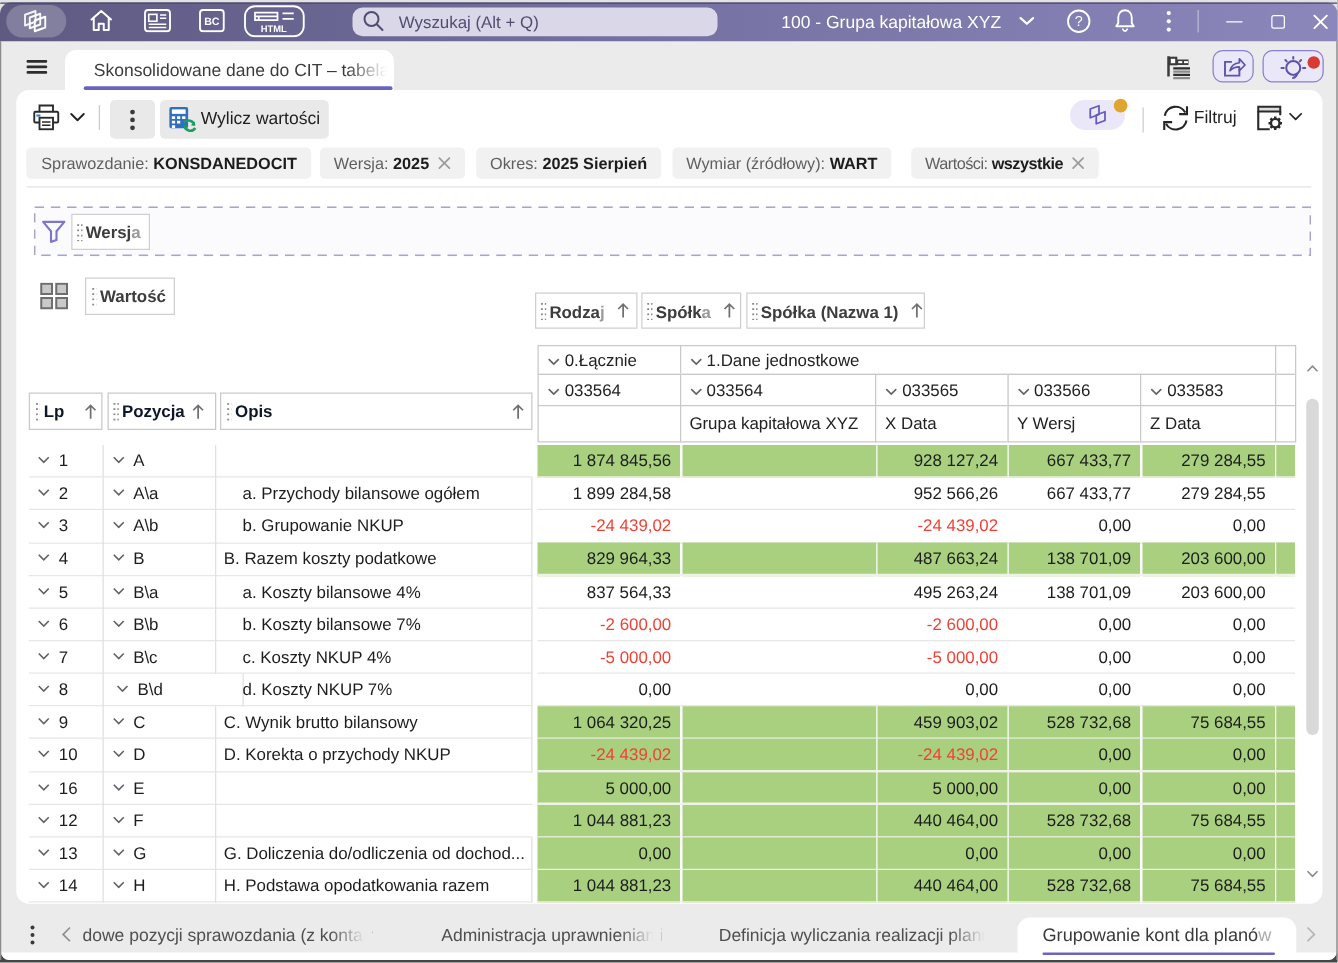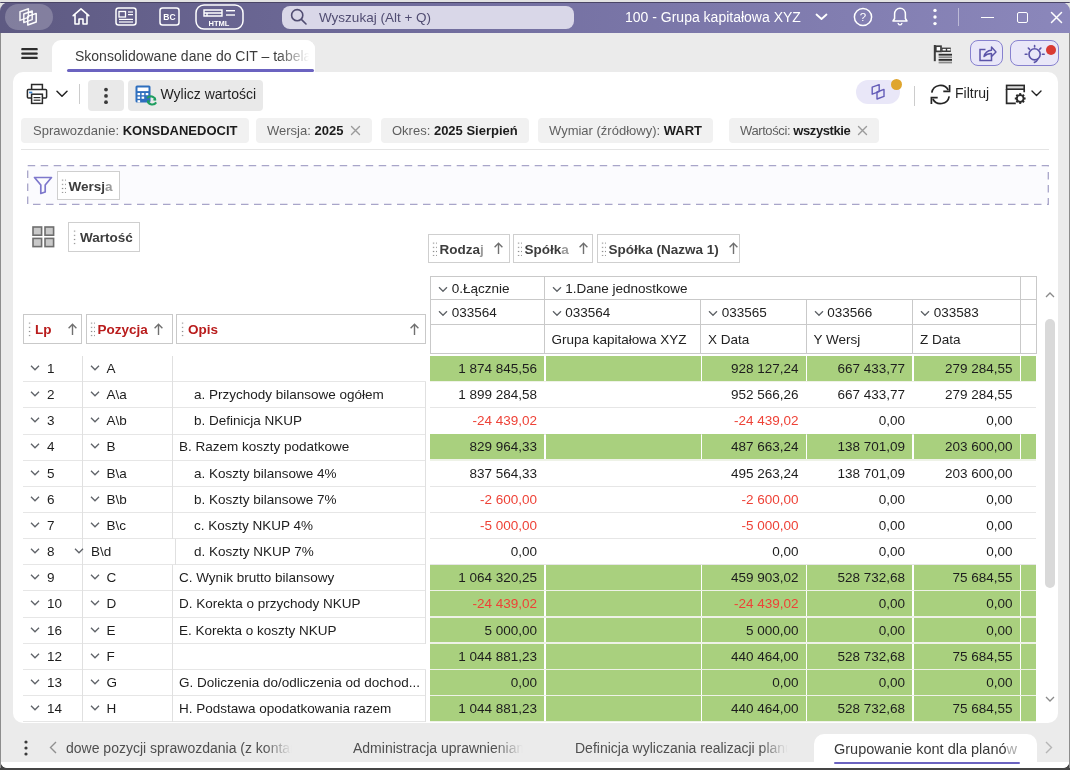--- a/index.html
+++ b/index.html
@@ -54,21 +54,21 @@
 .hcell { position:absolute; background:#fff; border:1px solid #c9c9c9; font-size:13.5px; color:#222; }
 .hcell .in { position:absolute; left:7px; top:50%; transform:translateY(-50%); white-space:nowrap; }
 
 
 .row { position:absolute; left:23px; width:1013px; height:26.25px; }
 .rcell { position:absolute; top:0; height:100%; font-size:13.5px; color:#1d1d1d; white-space:nowrap; overflow:hidden; }
 .num { text-align:right; }
 .red { color:#ee4237; }
 
 
-.lchip { background:#fff; border:1px solid #c9c9c9; font-size:13.5px; font-weight:bold; color:#b91c1c; }
+.lchip { background:#fff; border:1px solid #c9c9c9; font-size:13.5px; font-weight:bold; color:#0f172a; }
 .lchip .dots { position:absolute; left:3.5px; top:6px; width:4.5px; bottom:6px;
   background-image:radial-gradient(circle, #8a8a8a 0.7px, transparent 0.95px); background-size:3.1px 4.2px; }
 .lchip .lbl2 { position:absolute; left:11px; top:50%; transform:translateY(-50%); }
 .sarr { position:relative; top:1.5px; margin-left:2px; }
 .sarr2 { position:absolute; top:8px; }
 .cv { margin-right:0; }
 .row::before { content:""; position:absolute; left:0; width:403px; bottom:0; height:1px; background:#e6e6e6; }
 .row::after { content:""; position:absolute; left:407px; width:606px; bottom:0; height:1px; background:#e6e6e6; }
 .row.g::after { background:#eef2e7; height:1.4px; }
 .rcell { line-height:26.2px; }
@@ -455,21 +455,21 @@
 <div class="rcell num" style="left:890.5px;width:106.0px">279 284,55</div>
 <div class="rcell" style="left:998px;width:15px"></div>
 </div>
 <div class="row" style="top:408.3px">
 <div class="rcell lc" style="left:0;width:59.5px"><svg class="cv" width="10" height="6" viewBox="0 0 10 6">
           <path d="M1 0.8 L5 4.8 L9 0.8" fill="none" stroke="#5f6368" stroke-width="1.3"></path>
         </svg><span class="lpn">3</span></div>
 <div class="rcell lc" style="left:59.5px;width:90.5px"><svg class="cv" width="10" height="6" viewBox="0 0 10 6">
           <path d="M1 0.8 L5 4.8 L9 0.8" fill="none" stroke="#5f6368" stroke-width="1.3"></path>
         </svg><span class="lpn">A\b</span></div>
-<div class="rcell lc oc" style="left:150px;width:253px;padding-left:21px">b. Definicja NKUP</div>
+<div class="rcell lc oc" style="left:150px;width:253px;padding-left:21px">b. Grupowanie NKUP</div>
 <div class="rcell num red" style="left:407px;width:114px">-24 439,02</div>
 <div class="rcell" style="left:522.5px;width:155.0px"></div>
 <div class="rcell num red" style="left:679px;width:103.5px">-24 439,02</div>
 <div class="rcell num" style="left:784px;width:105px">0,00</div>
 <div class="rcell num" style="left:890.5px;width:106.0px">0,00</div>
 <div class="rcell" style="left:998px;width:15px"></div>
 </div>
 <div class="row g" style="top:434.45px">
 <div class="rcell lc" style="left:0;width:59.5px"><svg class="cv" width="10" height="6" viewBox="0 0 10 6">
           <path d="M1 0.8 L5 4.8 L9 0.8" fill="none" stroke="#5f6368" stroke-width="1.3"></path>
@@ -527,21 +527,21 @@
 <div class="rcell" style="left:522.5px;width:155.0px"></div>
 <div class="rcell num red" style="left:679px;width:103.5px">-5 000,00</div>
 <div class="rcell num" style="left:784px;width:105px">0,00</div>
 <div class="rcell num" style="left:890.5px;width:106.0px">0,00</div>
 <div class="rcell" style="left:998px;width:15px"></div>
 </div>
 <div class="row" style="top:539.05px">
 <div class="rcell lc" style="left:0;width:59.5px"><svg class="cv" width="10" height="6" viewBox="0 0 10 6">
           <path d="M1 0.8 L5 4.8 L9 0.8" fill="none" stroke="#5f6368" stroke-width="1.3"></path>
         </svg><span class="lpn">8</span></div>
-<div class="rcell lc" style="left:44px;width:109px"><svg class="cv" width="10" height="6" viewBox="0 0 10 6">
+<div class="rcell lc" style="left:63px;width:109px"><svg class="cv" width="10" height="6" viewBox="0 0 10 6">
           <path d="M1 0.8 L5 4.8 L9 0.8" fill="none" stroke="#5f6368" stroke-width="1.3"></path>
         </svg><span class="lpn">B\d</span></div>
 <div class="rcell lc oc" style="left:150px;width:253px;padding-left:21px">d. Koszty NKUP 7%</div>
 <div class="rcell num" style="left:407px;width:114px">0,00</div>
 <div class="rcell" style="left:522.5px;width:155.0px"></div>
 <div class="rcell num" style="left:679px;width:103.5px">0,00</div>
 <div class="rcell num" style="left:784px;width:105px">0,00</div>
 <div class="rcell num" style="left:890.5px;width:106.0px">0,00</div>
 <div class="rcell" style="left:998px;width:15px"></div>
 </div>
@@ -575,21 +575,20 @@
 <div class="rcell num gc" style="left:890.5px;width:106.0px">0,00</div>
 <div class="rcell gc" style="left:998px;width:15px"></div>
 </div>
 <div class="row g" style="top:617.5px">
 <div class="rcell lc" style="left:0;width:59.5px"><svg class="cv" width="10" height="6" viewBox="0 0 10 6">
           <path d="M1 0.8 L5 4.8 L9 0.8" fill="none" stroke="#5f6368" stroke-width="1.3"></path>
         </svg><span class="lpn">16</span></div>
 <div class="rcell lc" style="left:59.5px;width:90.5px"><svg class="cv" width="10" height="6" viewBox="0 0 10 6">
           <path d="M1 0.8 L5 4.8 L9 0.8" fill="none" stroke="#5f6368" stroke-width="1.3"></path>
         </svg><span class="lpn">E</span></div>
-<div class="rcell lc oc" style="left:150px;width:253px;padding-left:6px">E. Korekta o koszty NKUP</div>
 <div class="rcell num gc" style="left:407px;width:114px">5 000,00</div>
 <div class="rcell gc" style="left:522.5px;width:155.0px"></div>
 <div class="rcell num gc" style="left:679px;width:103.5px">5 000,00</div>
 <div class="rcell num gc" style="left:784px;width:105px">0,00</div>
 <div class="rcell num gc" style="left:890.5px;width:106.0px">0,00</div>
 <div class="rcell gc" style="left:998px;width:15px"></div>
 </div>
 <div class="row g" style="top:643.65px">
 <div class="rcell lc" style="left:0;width:59.5px"><svg class="cv" width="10" height="6" viewBox="0 0 10 6">
           <path d="M1 0.8 L5 4.8 L9 0.8" fill="none" stroke="#5f6368" stroke-width="1.3"></path>

